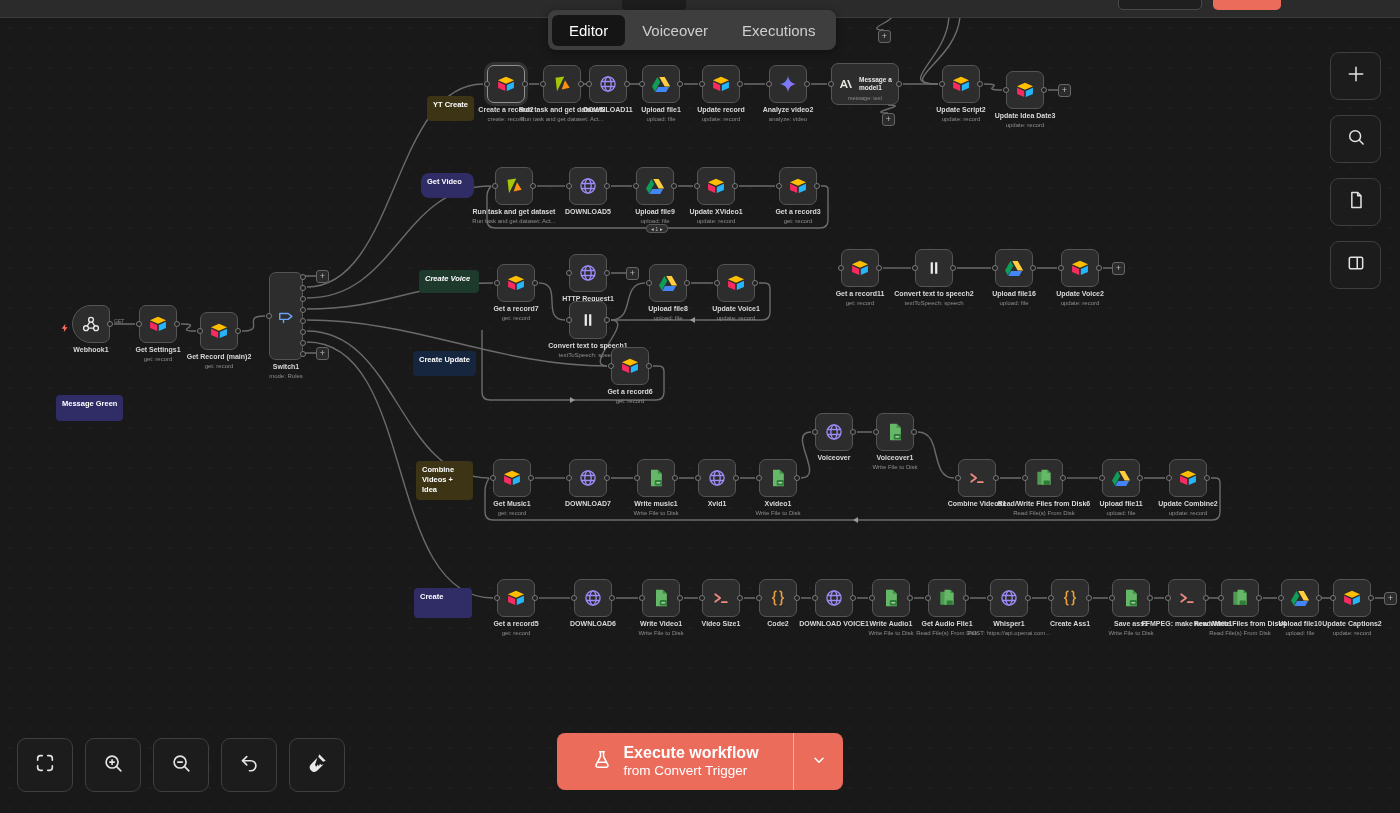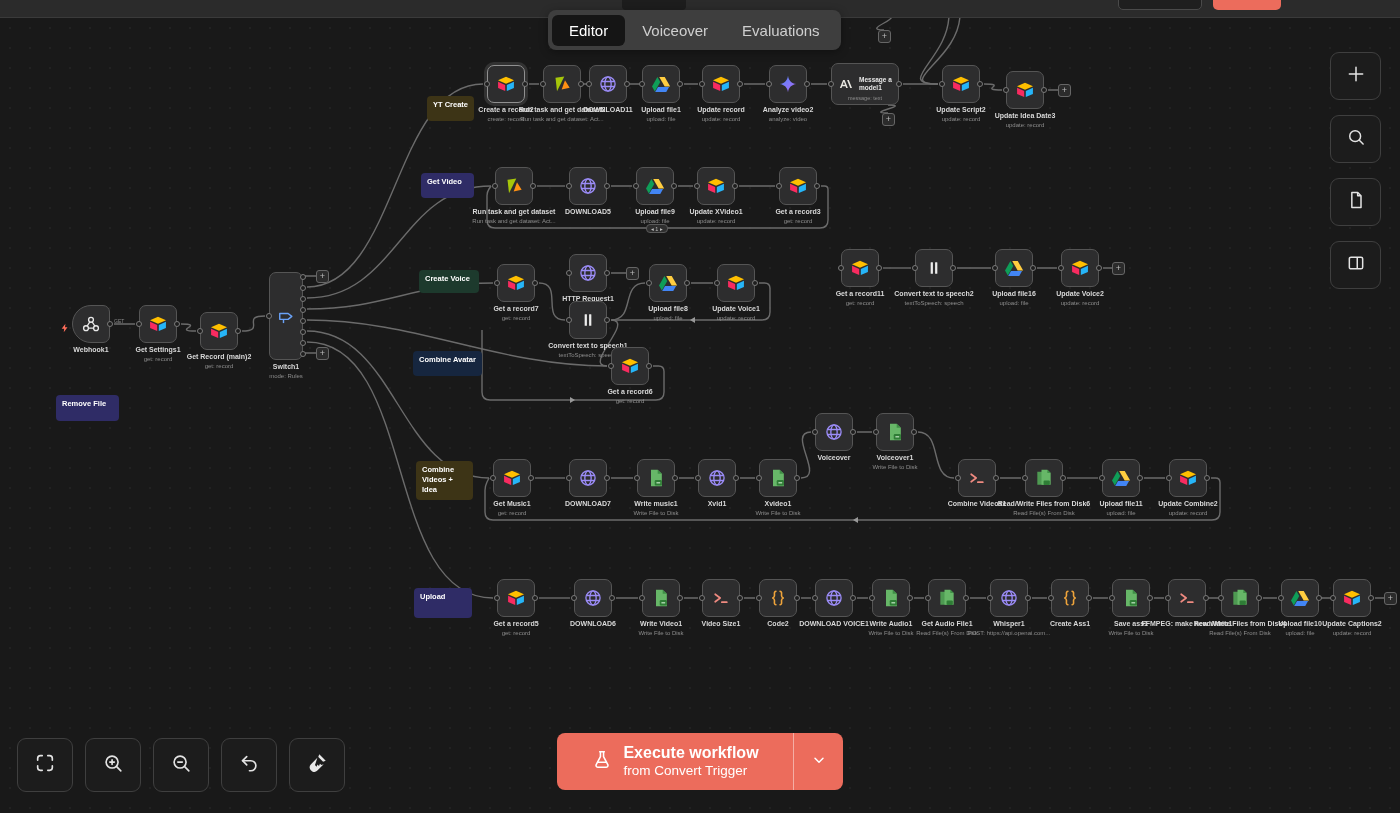--- a/index.html
+++ b/index.html
@@ -70,21 +70,21 @@
 <div id="app">
   <div class="topbar">
     <div class="topbar-notch"></div>
   </div>
   <div class="cutbtn dark"></div>
   <div class="cutbtn coral" id="saveCut" style="background: rgb(236, 108, 92);"></div>
 
   <div class="tabs">
     <div class="tab active">Editor</div>
     <div class="tab">Voiceover</div>
-    <div class="tab">Evaluations</div>
+    <div class="tab">Executions</div>
   </div>
 
   <div id="canvas">
     <svg id="wires" width="1400" height="813" style="left: 0px; top: 0px;">
         <path d="M 114 306 C 139 306, 110 306, 135 306" fill="none" stroke="#6b6b6b" stroke-width="1.4" stroke-linejoin="round"></path>
         <path d="M 181 306 C 206 306, 171 313, 196 313" fill="none" stroke="#6b6b6b" stroke-width="1.4" stroke-linejoin="round"></path>
         <path d="M 242 313 C 267 313, 240 298, 265 298" fill="none" stroke="#6b6b6b" stroke-width="1.4" stroke-linejoin="round"></path>
         <path d="M 307 269 C 397 269, 393 66, 483 66" fill="none" stroke="#6b6b6b" stroke-width="1.4" stroke-linejoin="round"></path>
         <path d="M 307 280 C 397 280, 401 168, 491 168" fill="none" stroke="#6b6b6b" stroke-width="1.4" stroke-linejoin="round"></path>
         <path d="M 307 291 C 387 291, 413 265, 493 265" fill="none" stroke="#6b6b6b" stroke-width="1.4" stroke-linejoin="round"></path>
@@ -143,28 +143,28 @@
         <path d="M 970 580 C 995 580, 961 580, 986 580" fill="none" stroke="#6b6b6b" stroke-width="1.4" stroke-linejoin="round"></path>
         <path d="M 1032 580 C 1057 580, 1022 580, 1047 580" fill="none" stroke="#6b6b6b" stroke-width="1.4" stroke-linejoin="round"></path>
         <path d="M 1093 580 C 1118 580, 1083 580, 1108 580" fill="none" stroke="#6b6b6b" stroke-width="1.4" stroke-linejoin="round"></path>
         <path d="M 1154 580 C 1179 580, 1139 580, 1164 580" fill="none" stroke="#6b6b6b" stroke-width="1.4" stroke-linejoin="round"></path>
         <path d="M 1210 580 C 1235 580, 1192 580, 1217 580" fill="none" stroke="#6b6b6b" stroke-width="1.4" stroke-linejoin="round"></path>
         <path d="M 1263 580 C 1288 580, 1252 580, 1277 580" fill="none" stroke="#6b6b6b" stroke-width="1.4" stroke-linejoin="round"></path>
         <path d="M 1323 580 C 1348 580, 1304 580, 1329 580" fill="none" stroke="#6b6b6b" stroke-width="1.4" stroke-linejoin="round"></path>
         <path d="M 1375 580 C 1400 580, 1359 580, 1384 580" fill="none" stroke="#6b6b6b" stroke-width="1.4" stroke-linejoin="round"></path>
       </svg>
   <div class="sticky" style="left: 427px; top: 78px; min-width: 46px; min-height: 25px; background: rgb(61, 52, 22);">YT Create</div>
-      <div class="sticky" style="left: 421px; top: 155px; min-width: 53px; min-height: 25px; background: rgb(47, 44, 102);">Get Video</div>
-      <div class="sticky" style="left: 419px; top: 252px; min-width: 60px; min-height: 23px; background: rgb(29, 58, 45);">Create Voice</div>
-      <div class="sticky" style="left: 413px; top: 333px; min-width: 60px; min-height: 25px; background: rgb(22, 38, 63);">Combine Avatar</div>
-      <div class="sticky" style="left: 56px; top: 377px; min-width: 63px; min-height: 26px; background: rgb(47, 44, 102);">Remove File</div>
+      <div class="sticky" style="left: 421px; top: 155px; min-width: 53px; min-height: 25px; background: rgb(47, 44, 102); border-radius: 8px;">Get Video</div>
+      <div class="sticky" style="left: 419px; top: 252px; min-width: 60px; min-height: 23px; background: rgb(29, 58, 45); font-style: italic;">Create Voice</div>
+      <div class="sticky" style="left: 413px; top: 333px; min-width: 60px; min-height: 25px; background: rgb(22, 38, 63);">Create Update</div>
+      <div class="sticky" style="left: 56px; top: 377px; min-width: 63px; min-height: 26px; background: rgb(47, 44, 102);">Message Green</div>
       <div class="sticky" style="left: 416px; top: 443px; min-width: 57px; min-height: 39px; background: rgb(61, 52, 22);">Combine
 Videos +
 Idea</div>
-      <div class="sticky" style="left: 414px; top: 570px; min-width: 58px; min-height: 30px; background: rgb(47, 44, 102);">Upload</div>
+      <div class="sticky" style="left: 414px; top: 570px; min-width: 58px; min-height: 30px; background: rgb(47, 44, 102);">Create</div>
       <div class="node" style="left: 72px; top: 287px; width: 38px; height: 38px; border-radius: 19px 7px 7px 19px;">
         <span class="icon">
           <svg viewBox="0 0 24 24" fill="none" stroke="#e8e8e8" stroke-width="1.6">
             <circle cx="6" cy="17" r="2.9"></circle>
             <circle cx="18" cy="17" r="2.9"></circle>
             <circle cx="12" cy="7" r="2.9"></circle>
             <path d="M10.6 9.5 7.4 14.4M13.4 9.5l3.2 4.9M8.9 17h6.2"></path>
           </svg>
         </span>
         <div class="nlabel">Webhook1</div>

